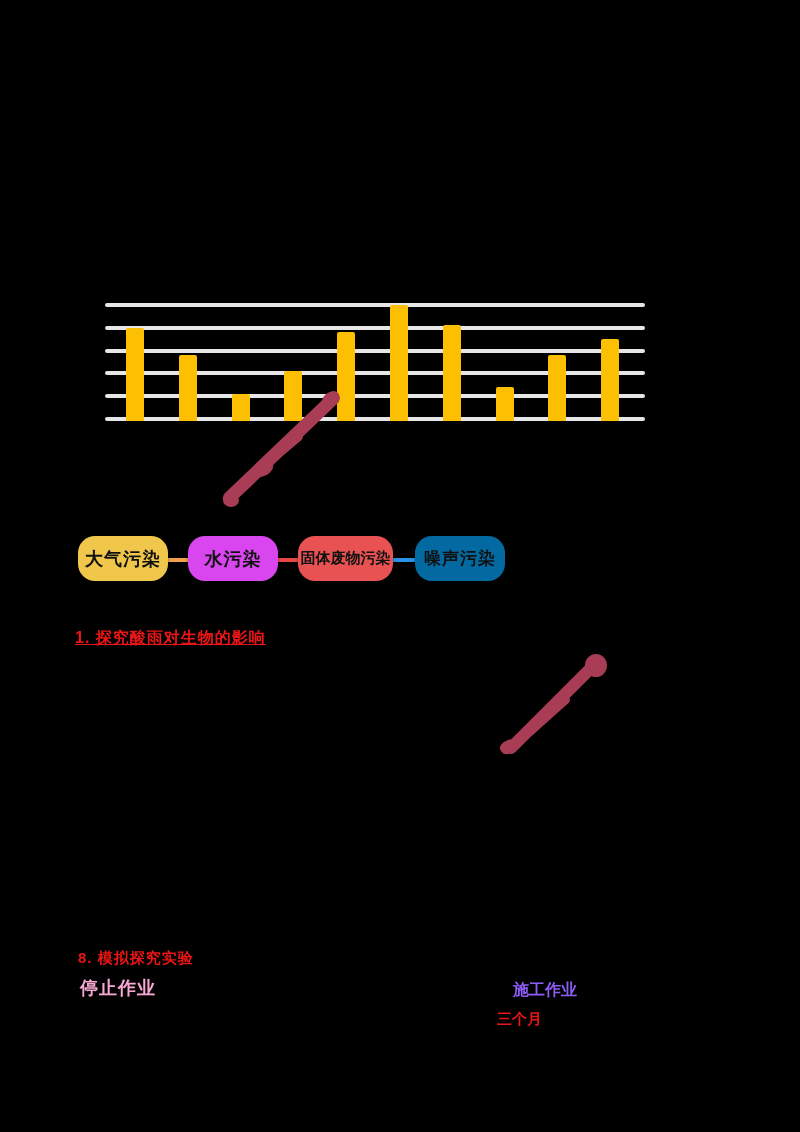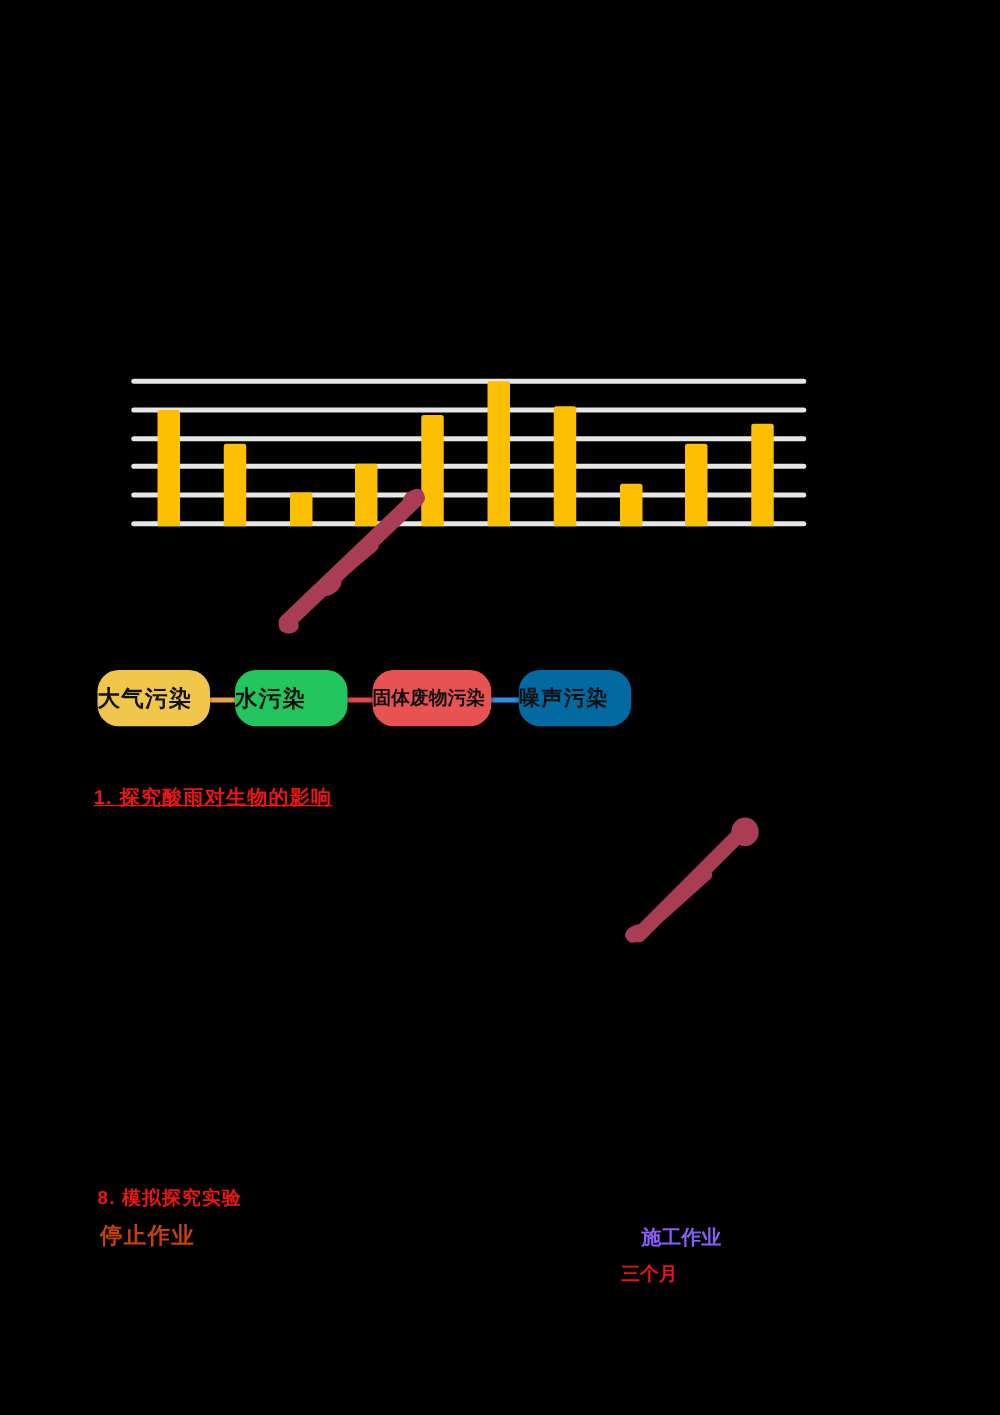--- a/index.html
+++ b/index.html
@@ -11,21 +11,21 @@
   
   .chart{position:absolute;left:105px;top:299px;width:540px;height:123px;}
   .gridline{position:absolute;left:0;width:100%;height:4px;background:#E6E6E6;border-radius:2px;}
   .bar{position:absolute;bottom:1px;width:18px;border-radius:2px 2px 0 0;}
   
   .scribble{position:absolute;}
   .ink{position:absolute;border-radius:10px;}
   
   .pill{
     position:absolute;top:536px;height:45px;border-radius:17px;
-    display:flex;align-items:center;
+    display:flex;align-items:center;justify-content:center;
     font-weight:bold;color:#111;font-size:18px;letter-spacing:1px;
     box-shadow:0 2px 3px rgba(0,0,0,.45);
   }
   .conn{position:absolute;top:558px;height:4px;border-radius:2px;}
   
   .red{position:absolute;font-weight:bold;white-space:nowrap;}
 </style>
 </head>
 <body>
 
@@ -61,21 +61,21 @@
 </div>
 
 <div>
   <div class="conn" style="left: 164px; width: 28px; background: rgb(240, 160, 74);"></div>
   <div class="conn" style="left: 274px; width: 28px; background: rgb(232, 69, 69);"></div>
   <div class="conn" style="left: 389px; width: 30px; background: rgb(42, 144, 232);"></div>
 
   <div class="pill" style="left: 78px; width: 90px; background: rgb(240, 198, 75);">
     <span>大气污染</span>
   </div>
-  <div class="pill" style="left: 188px; width: 90px; background: #22c55e;">
+  <div class="pill" style="left: 188px; width: 90px; background: #d946ef;">
     <span>水污染</span>
   </div>
   <div class="pill" style="left: 298px; width: 95px; font-size: 15px; letter-spacing: 0px; background: rgb(232, 82, 82);">
     <span>固体废物污染</span>
   </div>
   <div class="pill" style="left: 415px; width: 90px; font-size: 17px; background: #0369a1;">
     <span>噪声污染</span>
   </div>
 </div>
 
@@ -84,17 +84,17 @@
 <div class="scribble">
   <div class="ink" style="left: 488px; top: 701px; width: 128px; height: 12px; transform: rotate(-45deg); background: rgb(168, 61, 85); border-color: rgb(168, 61, 85);"></div>
   <div class="ink" style="left: 520px; top: 712px; width: 56px; height: 8px; transform: rotate(-42deg); background: rgb(168, 61, 85); border-color: rgb(168, 61, 85);"></div>
   <div class="ink" style="left: 500px; top: 740px; width: 18px; height: 13px; border-radius: 40% 60% 50% 50%; transform: rotate(-35deg); background: rgb(168, 61, 85); border-color: rgb(168, 61, 85);"></div>
   <div class="ink" style="left: 585px; top: 654px; width: 16px; height: 17px; border-radius: 50%; border: 3px solid rgb(168, 61, 85); background: rgb(168, 61, 85);"></div>
   <div class="ink" style="left: 576px; top: 672px; width: 12px; height: 10px; border-radius: 50%; background: rgb(168, 61, 85); border-color: rgb(168, 61, 85);"></div>
 </div>
 
 <div class="red" style="left: 78px; top: 949px; font-size: 15px; letter-spacing: 1px; color: rgb(236, 21, 21);">8. 模拟探究实验</div>
 
-<div class="red" style="left: 80px; top: 976px; font-size: 18px; letter-spacing: 1px; color: #c2410c;">停止作业</div>
+<div class="red" style="left: 80px; top: 976px; font-size: 18px; letter-spacing: 1px; color: #f9a8d4;">停止作业</div>
 
 <div class="red" style="left: 513px; top: 980px; font-size: 16px; color: #8b5cf6;">施工作业</div>
 
 <div class="red" style="left: 497px; top: 1010px; font-size: 15px; color: rgb(236, 21, 21);">三个月</div>
 
 </body></html>

